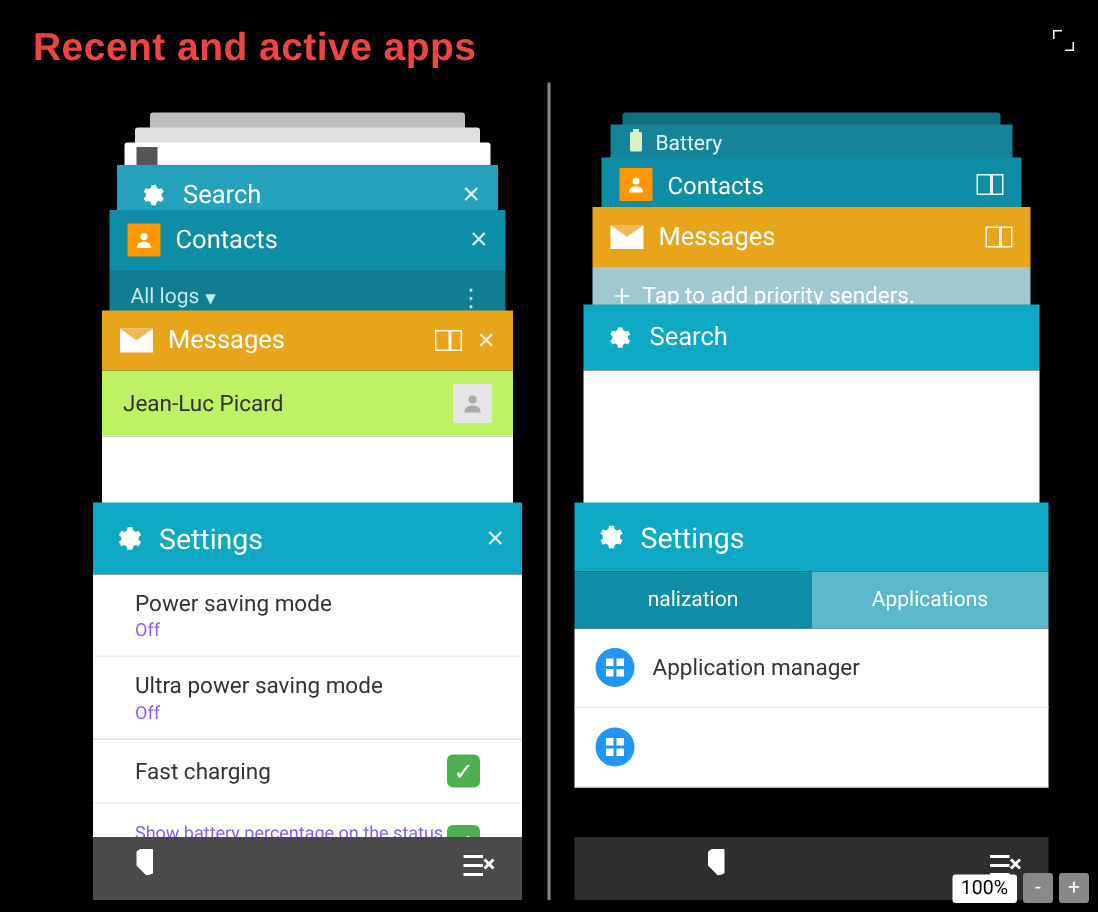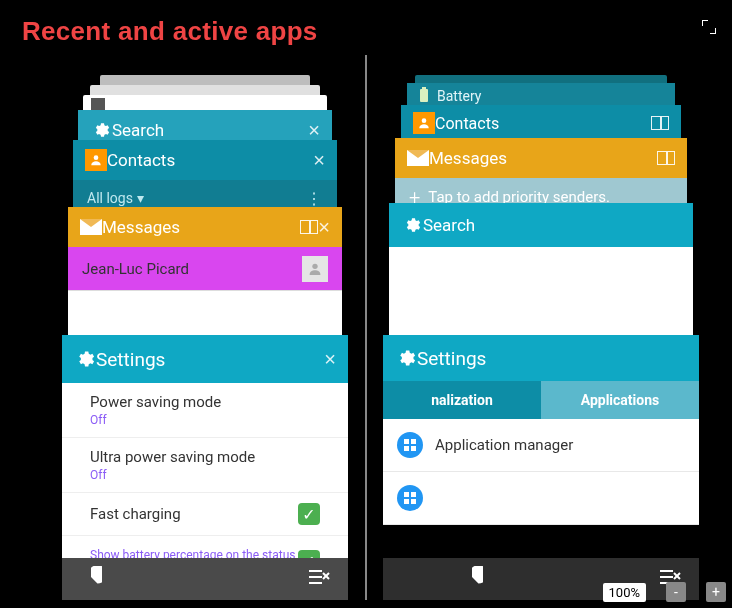--- a/index.html
+++ b/index.html
@@ -61,20 +61,21 @@
     height: 545px;
   }
 
   .stack { position: absolute; }
 
   
   .card-hdr {
     display: flex;
     align-items: center;
     padding: 0 12px;
+    gap: 10px;
     color: #fff;
     font-size: 17px;
     height: 40px;
   }
   .card-hdr .label { flex: 1; }
   .close-x {
     font-size: 20px;
     cursor: pointer;
     opacity: 0.85;
     font-family: Arial;
@@ -99,21 +100,21 @@
   .l-contacts { position:absolute; top:85px; left:73px; width:264px; }
   .l-contacts .card-hdr { background:#0d8da6; }
   .l-contacts .sub {
     background:#117d92; color:#bfe8ef; font-size:14px;
     display:flex; align-items:center; padding:0 14px; height:36px;
   }
   .l-contacts .sub .dots { margin-left:auto; letter-spacing:1px; font-size:16px; }
   .l-messages { position:absolute; top:152px; left:68px; width:274px; }
   .l-messages .card-hdr { background:#e8a519; }
   .l-messages .body {
-    background:#d946ef; color:#333; font-size:15px;
+    background:#bef264; color:#333; font-size:15px;
     display:flex; align-items:center; padding:0 14px; height:44px;
     border-bottom:1px solid #ddd;
   }
   .l-messages .body .avatar {
     margin-left:auto; width:26px; height:26px; background:#e5e5e5;
     display:flex; align-items:center; justify-content:center;
   }
   .l-messages .body2 { background:#fff; height:60px; }
   .l-settings { position:absolute; top:280px; left:62px; width:286px; }
   .l-settings .card-hdr { background:#0fa8c4; height:48px; font-size:19px; }
@@ -151,21 +152,21 @@
     display:flex; align-items:center; padding:0 14px; height:38px; gap:8px;
   }
   .r-search { position:absolute; top:148px; left:22px; width:304px; }
   .r-search .card-hdr { background:#0fa8c4; height:44px; }
   .r-search .body { background:#fff; height:110px; }
   .r-settings { position:absolute; top:280px; left:16px; width:316px; }
   .r-settings .card-hdr { background:#0fa8c4; height:46px; font-size:19px; }
   .r-settings .tabs { display:flex; height:38px; }
   .r-settings .tab {
     flex:1; display:flex; align-items:center; justify-content:center;
-    color:#fff; font-size:14px;font-weight:bold;
+    color:#fff; font-size:14px;
   }
   .r-settings .tab.t1 { background:#0d8da6; }
   .r-settings .tab.t2 { background:#0d7a8f; }
   .r-settings .tab.t3 { background:#5bb8cc; }
   .r-settings .row {
     background:#fff; padding:13px 14px;
     border-bottom:1px solid #e8e8e8;
     display:flex; align-items:center; gap:12px;
     color:#333; font-size:15px;
   }
@@ -176,21 +177,21 @@
   .r-bottom {
     position:absolute; bottom:0; left:16px; width:316px; height:42px;
     background:#2e2e2e; display:flex; align-items:center;
     padding:0 18px;
   }
   .r-bottom .spacer { flex:1; }
 
   
   .zoomctl {
     position:absolute; bottom:6px; right:6px;
-    display:flex; gap:20px; align-items:center;margin-top:30px;
+    display:flex; gap:4px; align-items:center;margin-top:30px;
   }
   .zoomctl .zlabel {
     background:#fff; color:#000; font-size:13px;
     padding:2px 6px; border-radius:2px;
   }
   .zoomctl .zbtn {
     background:#888; color:#fff; width:20px; height:20px;
     display:flex; align-items:center; justify-content:center;
     border-radius:2px; cursor:pointer; font-size:14px;
   }

